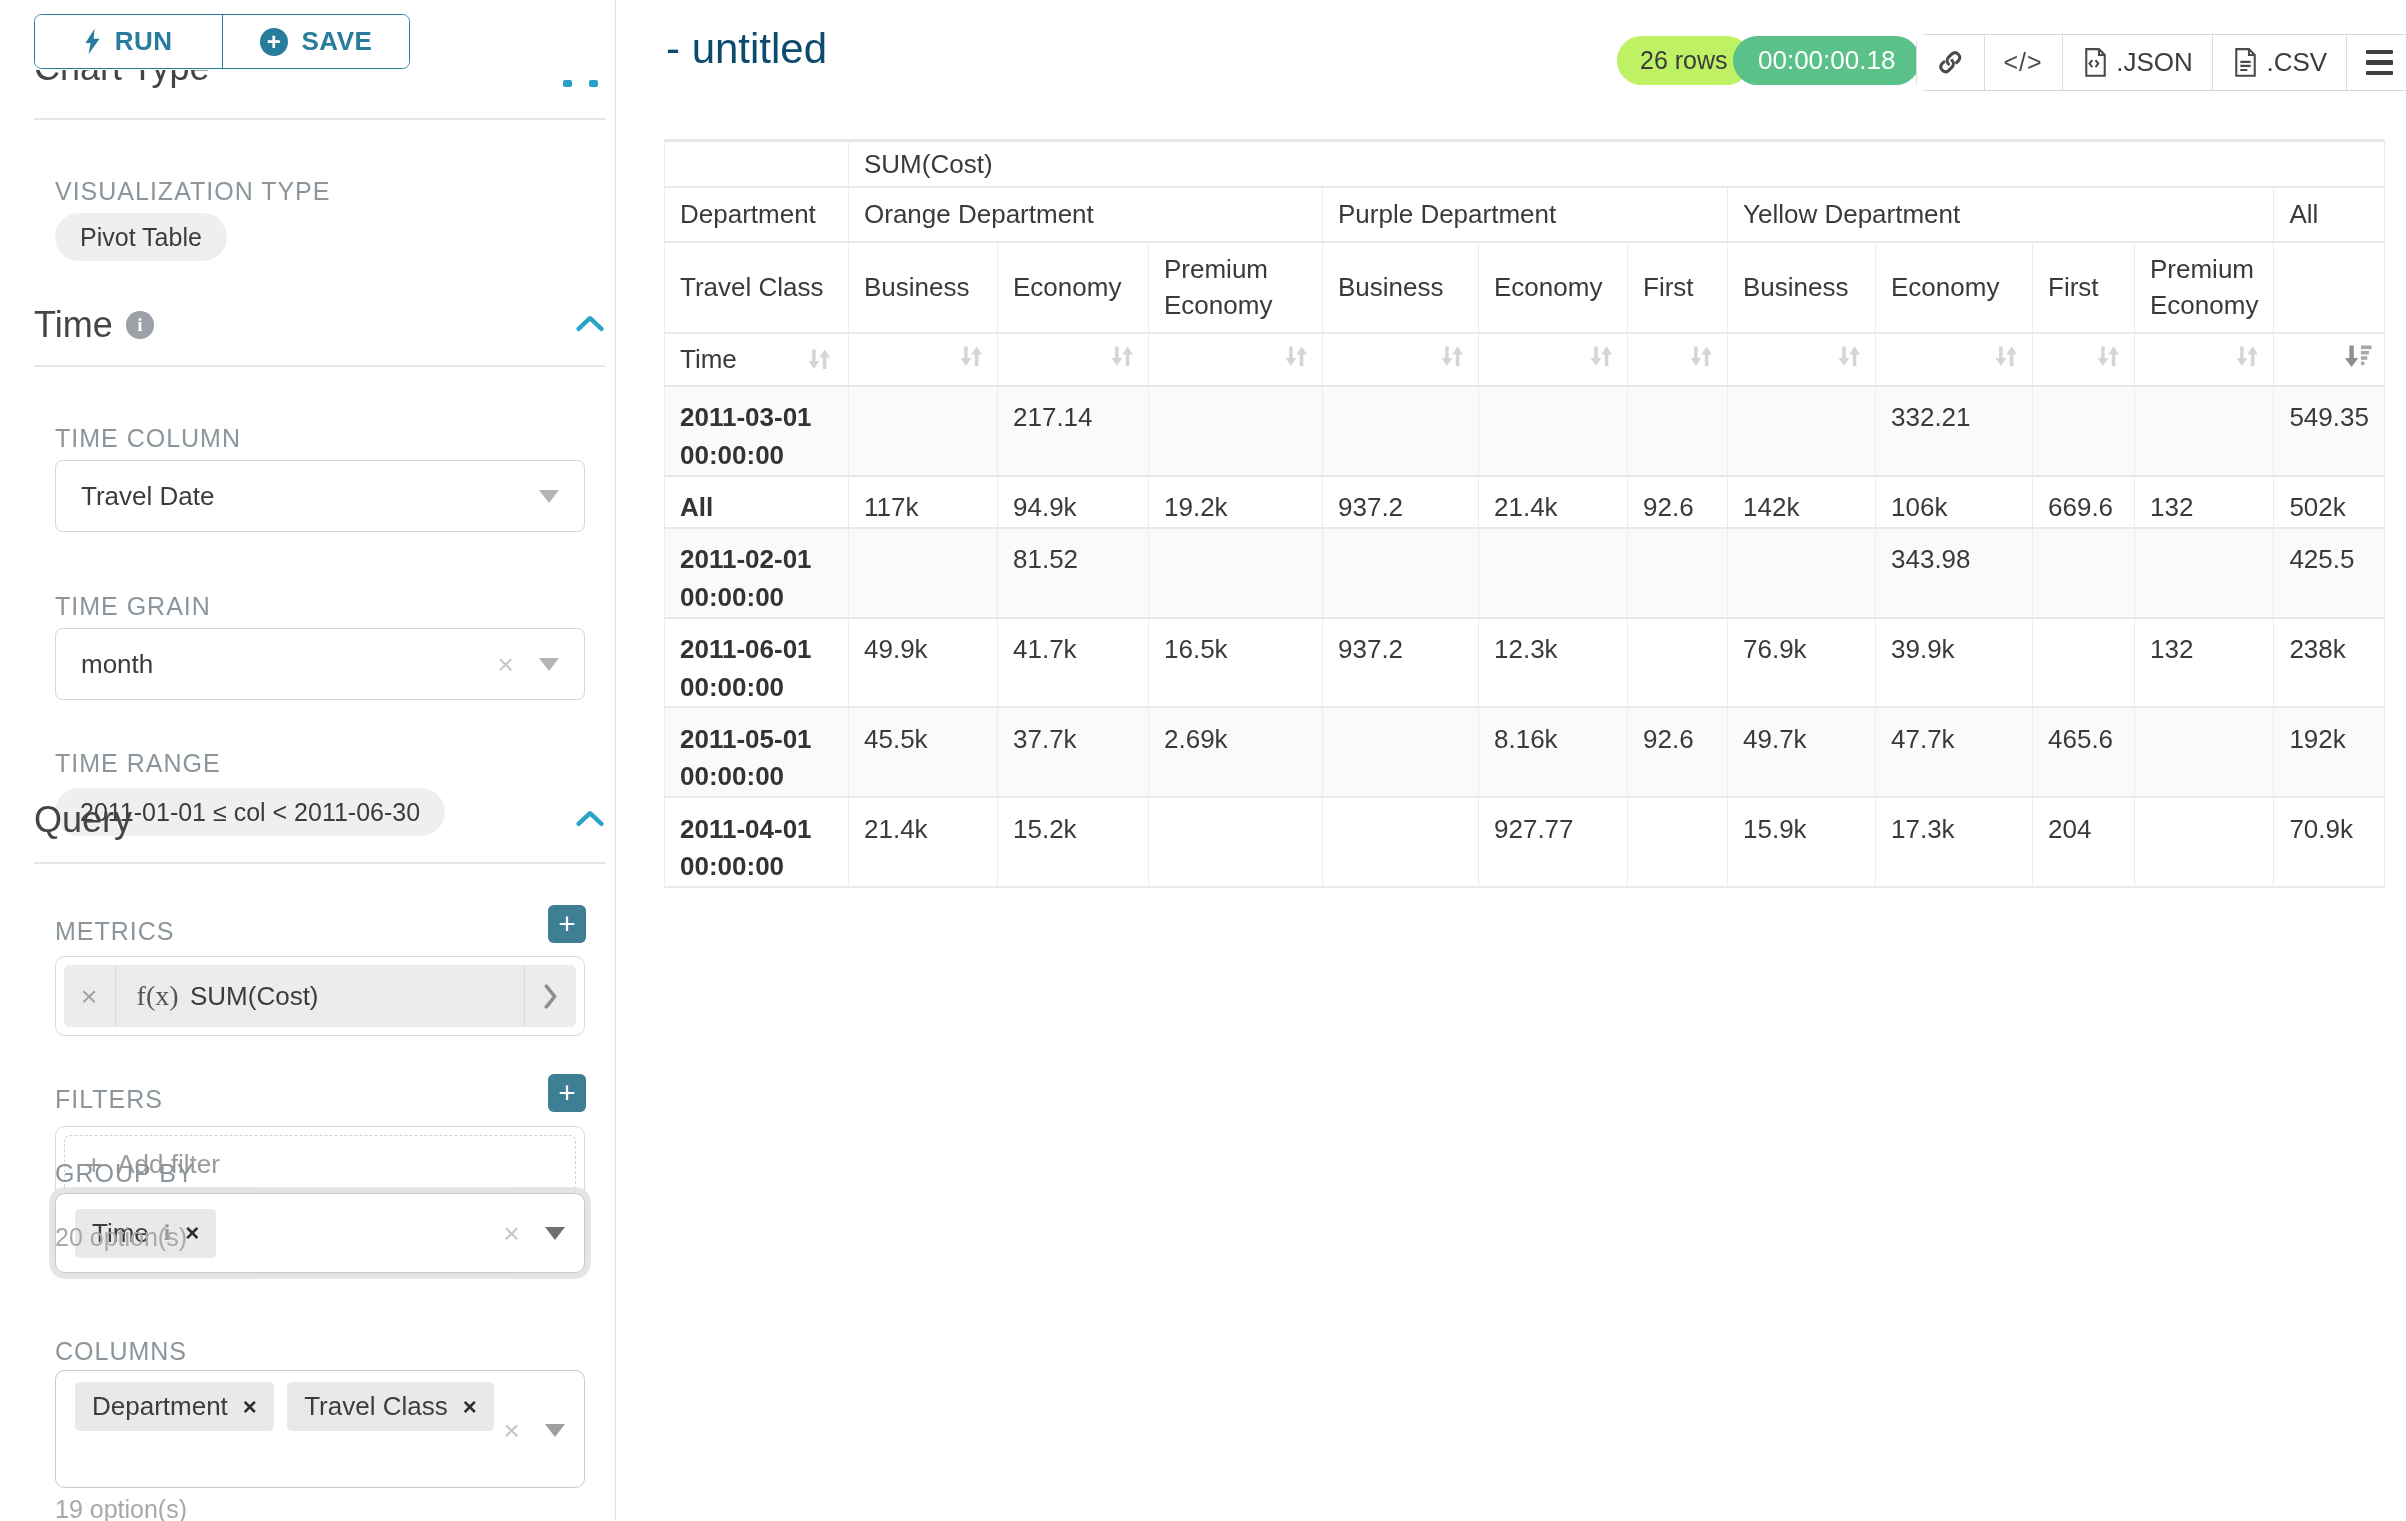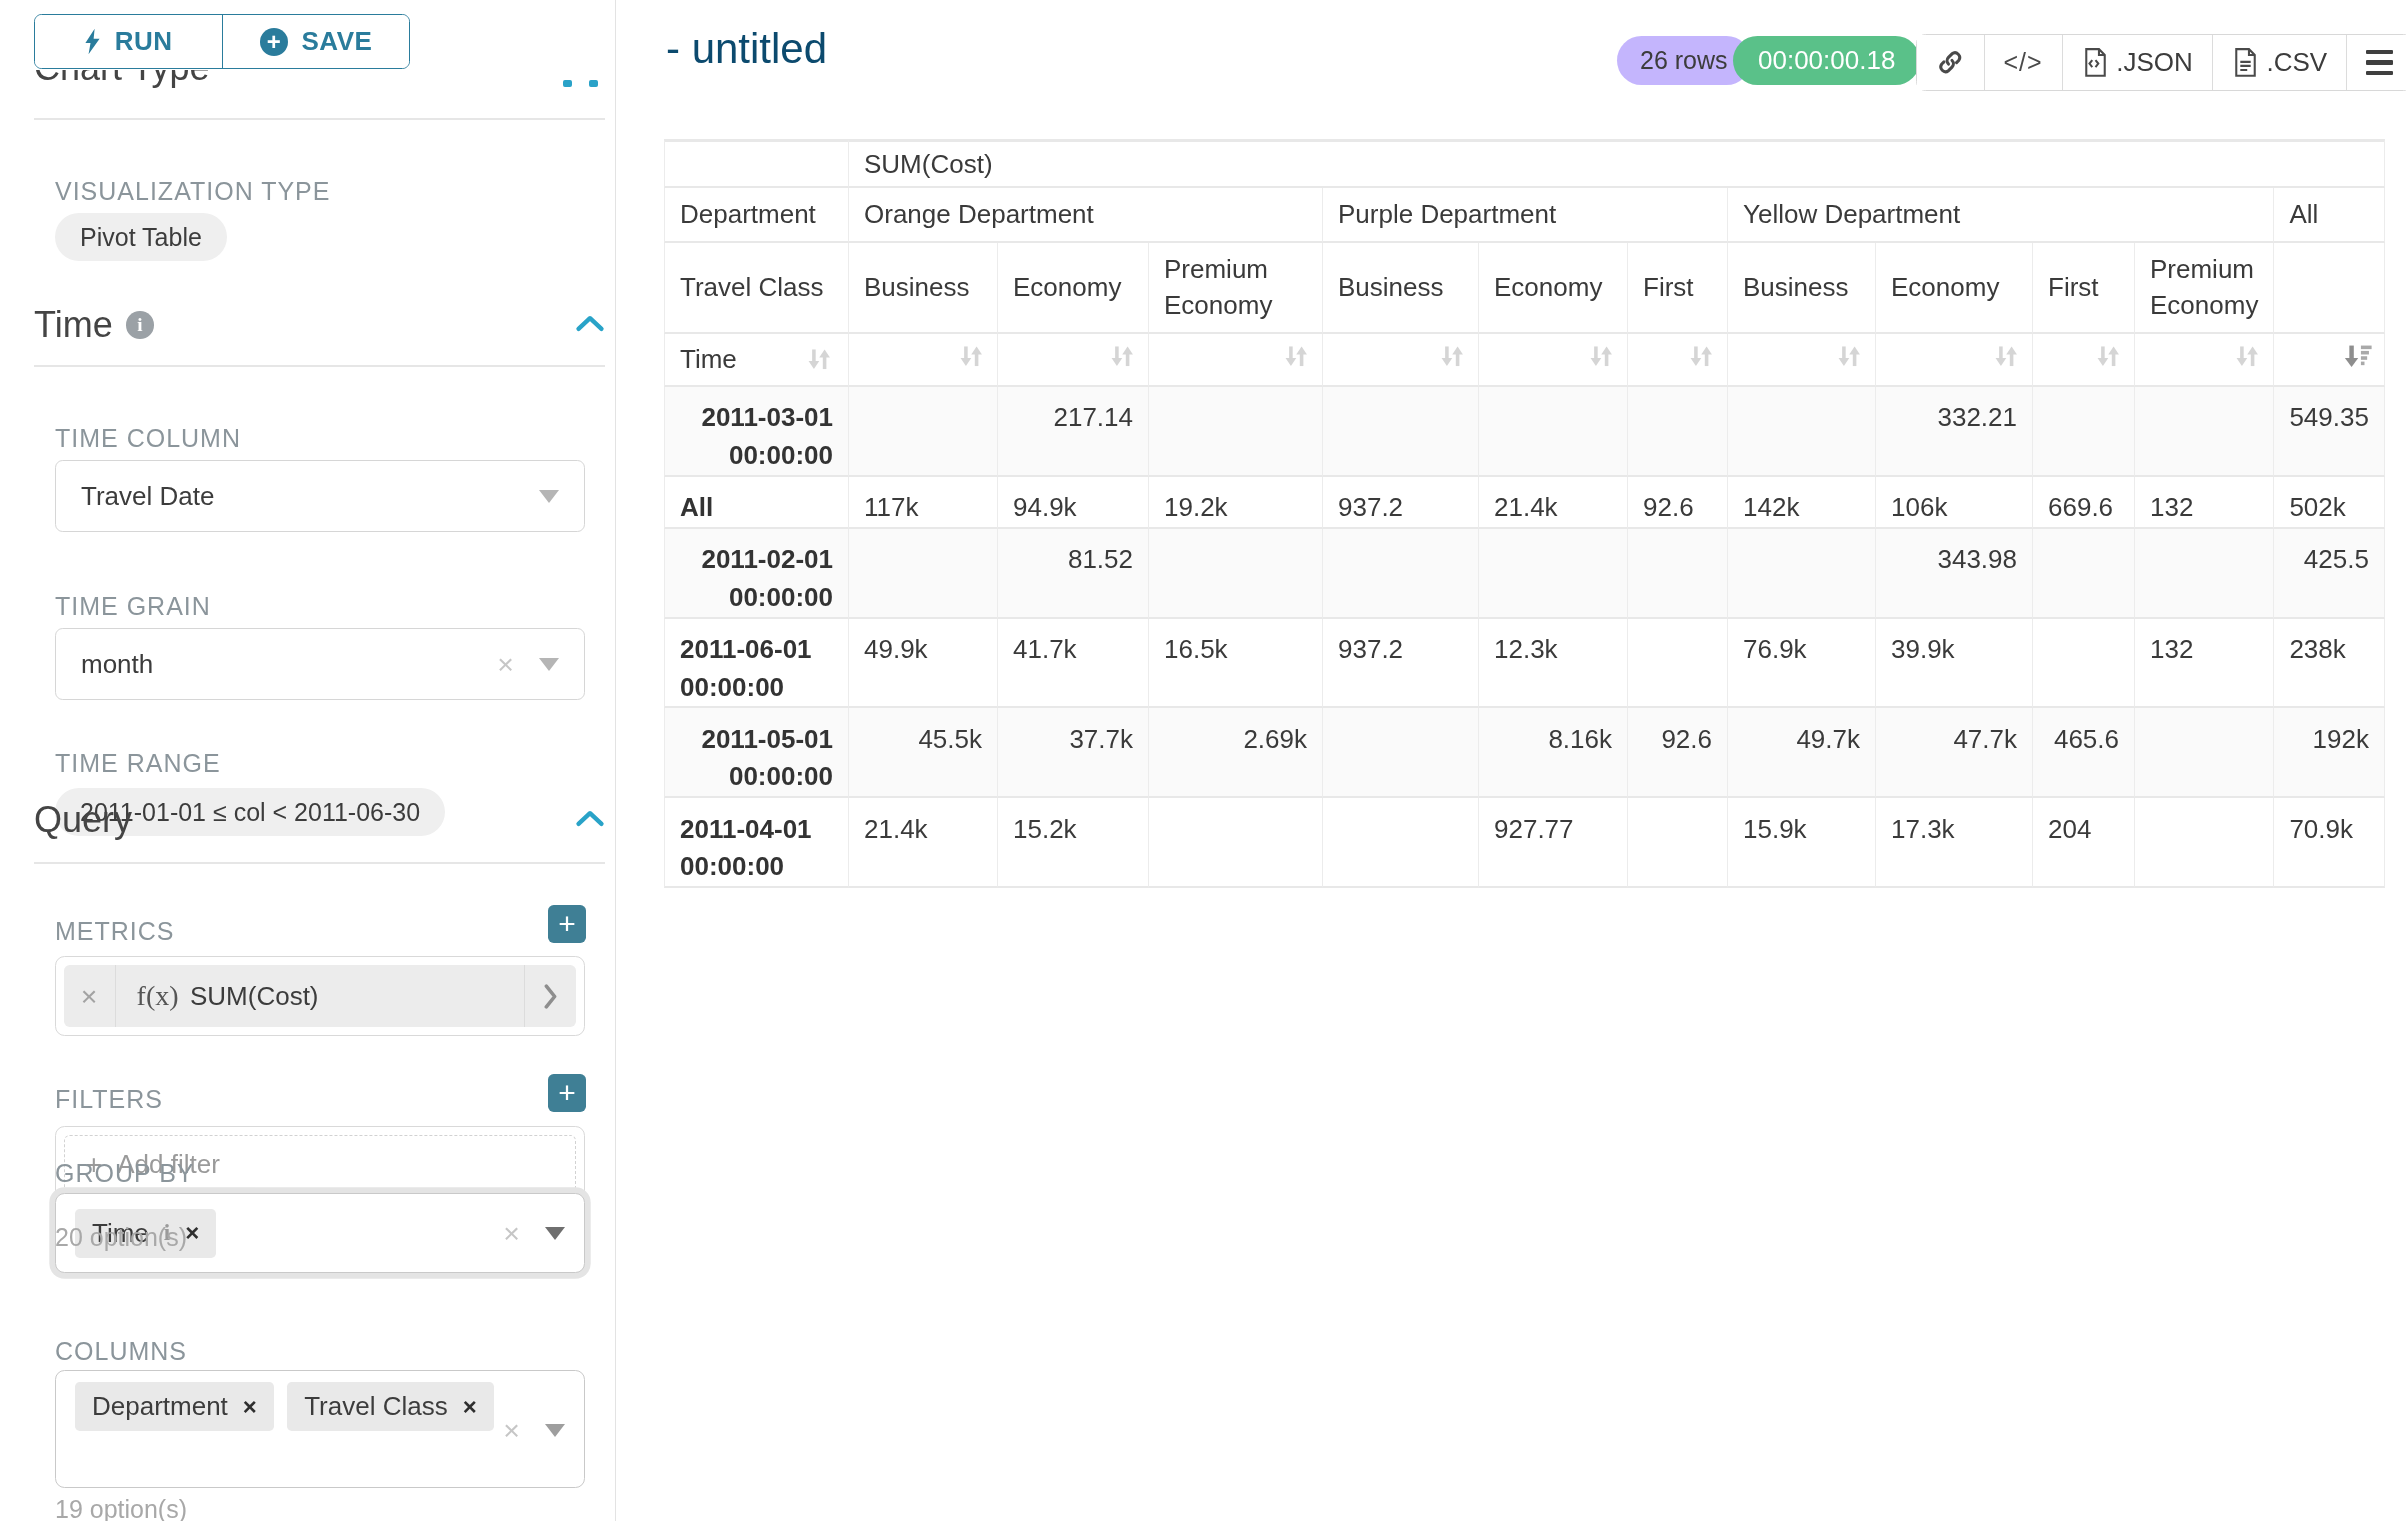--- a/index.html
+++ b/index.html
@@ -58,21 +58,21 @@
   .tag-select.focused{box-shadow:0 0 0 5.7px #e4e4e4;}
   .tags{display:flex;gap:13.3px;}
   .tag{display:inline-flex;align-items:center;gap:15px;background:#e9e9e9;border-radius:4.8px;height:49px;
         padding:0 17px;font-size:26px;color:#3c3c3c;}
   .tag .tinfo{font-family:"Liberation Serif",serif;font-weight:700;color:#9a9a9a;font-size:23px;}
   .tag .tx{font-weight:700;color:#2f2f2f;font-size:24px;cursor:pointer;}
   .tag-select .right-ic{margin-left:auto;display:flex;align-items:center;gap:25px;}
   .opt-count{position:absolute;left:55px;font-size:25px;color:#a8a8a8;}
   
   .page-title{position:absolute;left:666px;top:25px;font-size:42px;color:#0c4a6e;}
-  .rows-badge{position:absolute;left:1617px;top:36px;height:49px;background:#c4b5fd;border-radius:25px;
+  .rows-badge{position:absolute;left:1617px;top:36px;height:49px;background:#bef264;border-radius:25px;
         display:flex;align-items:center;padding:0 23px;font-size:25px;color:#3c3c3c;}
   .timer-badge{position:absolute;left:1733px;top:36px;height:49px;background:#5ac189;border-radius:25px;
         display:flex;align-items:center;padding:0 25px;font-size:26px;color:#fff;}
   .btn-bar{position:absolute;left:1916px;top:34px;height:55px;display:flex;border:1.9px solid #d8d8d8;
         border-radius:9.5px;background:#fff;align-items:stretch;}
   .btn-bar .bbtn{display:flex;align-items:center;justify-content:center;gap:7.6px;padding:0 19px;background:#fff;
         border:none;font-size:26px;color:#3c3c3c;cursor:pointer;font-family:inherit;}
   .btn-bar .bbtn + .bbtn{border-left:1.9px solid #dcdcdc;}
   .code-glyph{font-size:25px;color:#4a4a4a;letter-spacing:1px;}
   .burger{display:flex;flex-direction:column;gap:5.7px;}
@@ -83,21 +83,21 @@
   .pivot th,.pivot td{border-right:1.9px solid #ececec;border-bottom:2.9px solid #e8e8e8;background:#fff;
         font-weight:400;font-size:26px;color:#3a3a3a;padding:0 15px;text-align:left;vertical-align:middle;
         box-sizing:border-box;overflow:hidden;}
   .pivot thead tr:first-child th{border-top:3.8px solid #e8e8e8;}
   .pivot th:first-child,.pivot td:first-child{border-left:1.9px solid #ececec;}
   tr.r-sum{height:49px;} tr.r-dept{height:55px;} tr.r-cls{height:91px;} tr.r-sort{height:53px;}
   tr.data-row{height:85px;} tr.data-row.h-all{height:51px;} tr.data-row:last-child{height:80px;}
   .pivot .cls-h{line-height:1.35;}
   .pivot .data-row th,.pivot .data-row td{vertical-align:top;padding-top:12.4px;line-height:1.45;}
   .pivot .row-lab{font-weight:700;color:#333;}
-  .pivot .odd th,.pivot .odd td{background:#fafafa;text-align:right;}
+  .pivot .odd th,.pivot .odd td{background:#fafafa;}
   .pivot .sort-cell{text-align:right;padding-right:11.4px;}
   .tflex{display:flex;justify-content:space-between;align-items:center;}
   .sort-ic{display:inline-flex;}
 </style>
 </head>
 <body>
 
 <div id="app">
 
   <div class="left-panel">

